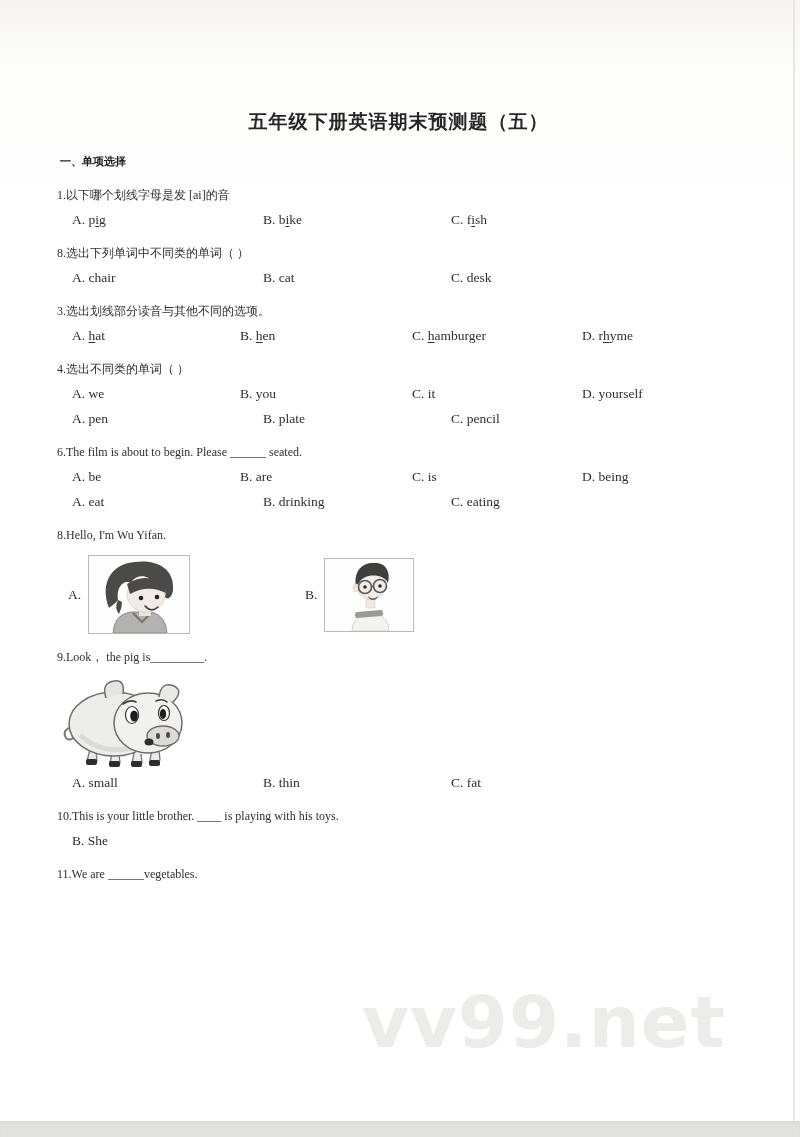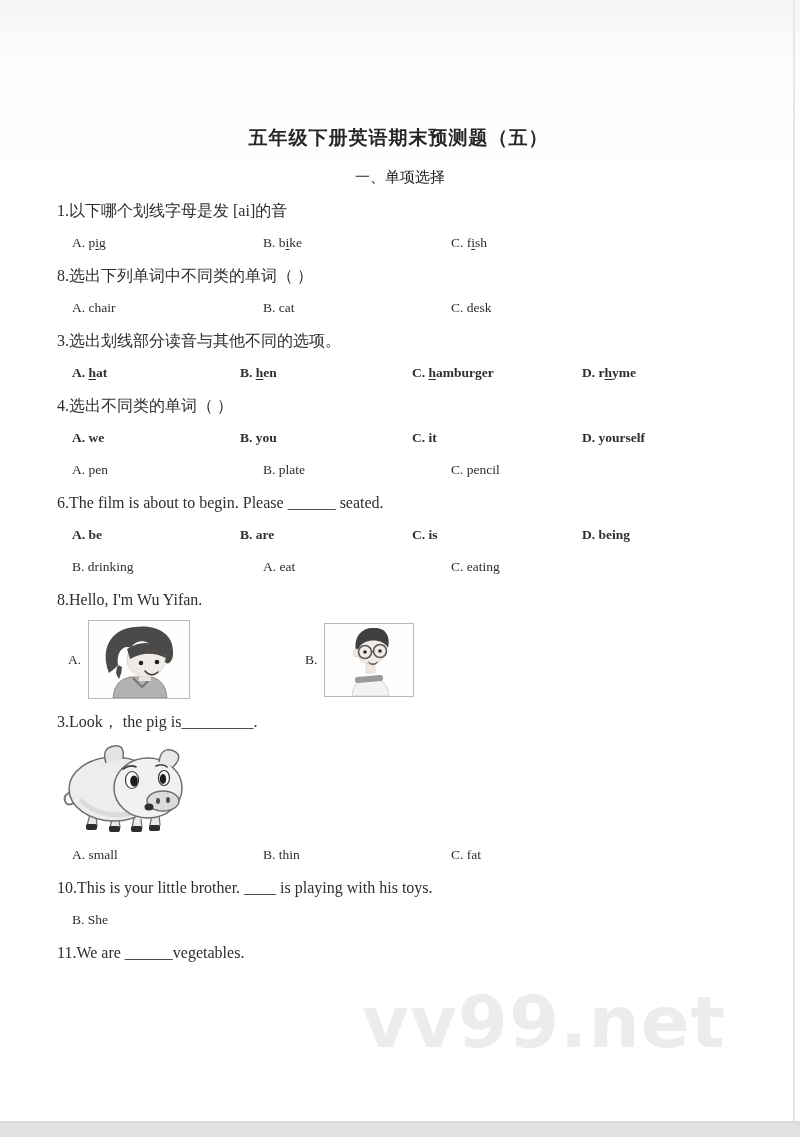--- a/index.html
+++ b/index.html
@@ -31,55 +31,54 @@
     font-family:"DejaVu Sans","Liberation Sans",sans-serif;
     font-weight:bold;
     font-size:72px;
     letter-spacing:1px;
     color:#ececeb;
     z-index:0;
     user-select:none;
   }
   .content{
     position:absolute;inset:0;
-    padding:16px 60px 0 57px;
+    padding:0 60px 0 57px;
     z-index:1;
   }
   .doc-title{
     padding-top:109px;
     margin:0;
     text-align:center;
     font-size:19px;
     line-height:26px;
     font-weight:bold;
     color:#262626;
     letter-spacing:1px;
   }
   .section-heading{
     margin:16px 0 0 3px;
-    font-size:15px;
+    font-size:11px;
     line-height:21px;
-    font-weight:normal;
+    font-weight:bold;
     color:#1f1f1f;
     font-family:"DejaVu Sans","Liberation Sans",sans-serif;
-    text-align:center;
   }
   .q-text{
     margin:13px 0 0 0;
-    font-size:16px;
+    font-size:12px;
     line-height:20px;
   }
   .opts{
-    margin-top:12px;
+    margin-top:5px;
     padding-left:15px;
     font-size:13.5px;
     line-height:20px;
   }
   .opts-3{display:grid;grid-template-columns:191px 188px 1fr;}
-  .opts-4{display:grid;grid-template-columns:168px 172px 170px 1fr;font-weight:bold;}
+  .opts-4{display:grid;grid-template-columns:168px 172px 170px 1fr;}
   .u{text-decoration:underline;text-underline-offset:2px;}
   .opts-img{
     display:grid;
     grid-template-columns:237px 1fr;
     margin-top:10px;
     padding-left:11px;
     font-size:13.5px;
   }
   .img-opt{display:flex;align-items:center;gap:7px;}
   .img-box{
@@ -154,22 +153,22 @@
       <div class="opts opts-4">
         <span>A. be</span>
         <span>B. are</span>
         <span>C. is</span>
         <span>D. being</span>
       </div>
     </div>
 
     <div>
       <div class="opts opts-3">
+        <span>A. eat</span>
         <span>B. drinking</span>
-        <span>A. eat</span>
         <span>C. eating</span>
       </div>
     </div>
 
     <div>
       <p class="q-text">8.Hello, I'm Wu Yifan.</p>
       <div class="opts-img">
         <div class="img-opt">
           <span>A.</span>
           <div class="img-box">
@@ -203,21 +202,21 @@
               <circle cx="40" cy="28" r="1.8" fill="#2a2a2a"></circle>
               <circle cx="55" cy="27" r="1.8" fill="#2a2a2a"></circle>
               <path d="M43,37 q5,5 10,0 q-1,4 -5,4 q-4,0 -5,-4 Z" fill="#6e5450"></path>
             </svg>
           </div>
         </div>
       </div>
     </div>
 
     <div>
-      <p class="q-text">3.Look， the pig is_________.</p>
+      <p class="q-text">9.Look， the pig is_________.</p>
       <div class="pig-row">
         <svg width="126" height="91" viewBox="0 0 126 91">
           <path d="M12,50 q-9,2 -7,9 q2,6 9,2" fill="none" stroke="#767574" stroke-width="2"></path>
           <path d="M30,72 l-3,12 q5,4 10,0 l-1,-11" fill="#eaeae9" stroke="#767574" stroke-width="1.3"></path>
           <path d="M52,76 l-2,10 q5,4 10,0 l-1,-9" fill="#eaeae9" stroke="#767574" stroke-width="1.3"></path>
           <path d="M74,76 l-2,10 q5,4 10,0 l-1,-9" fill="#eaeae9" stroke="#767574" stroke-width="1.3"></path>
           <path d="M92,72 l-2,11 q5,4 10,0 l-1,-10" fill="#eaeae9" stroke="#767574" stroke-width="1.3"></path>
           <rect x="26" y="82" width="11" height="6" rx="2" fill="#2d2d2d"></rect>
           <rect x="49" y="84" width="11" height="6" rx="2" fill="#2d2d2d"></rect>
           <rect x="71" y="84" width="11" height="6" rx="2" fill="#2d2d2d"></rect>

